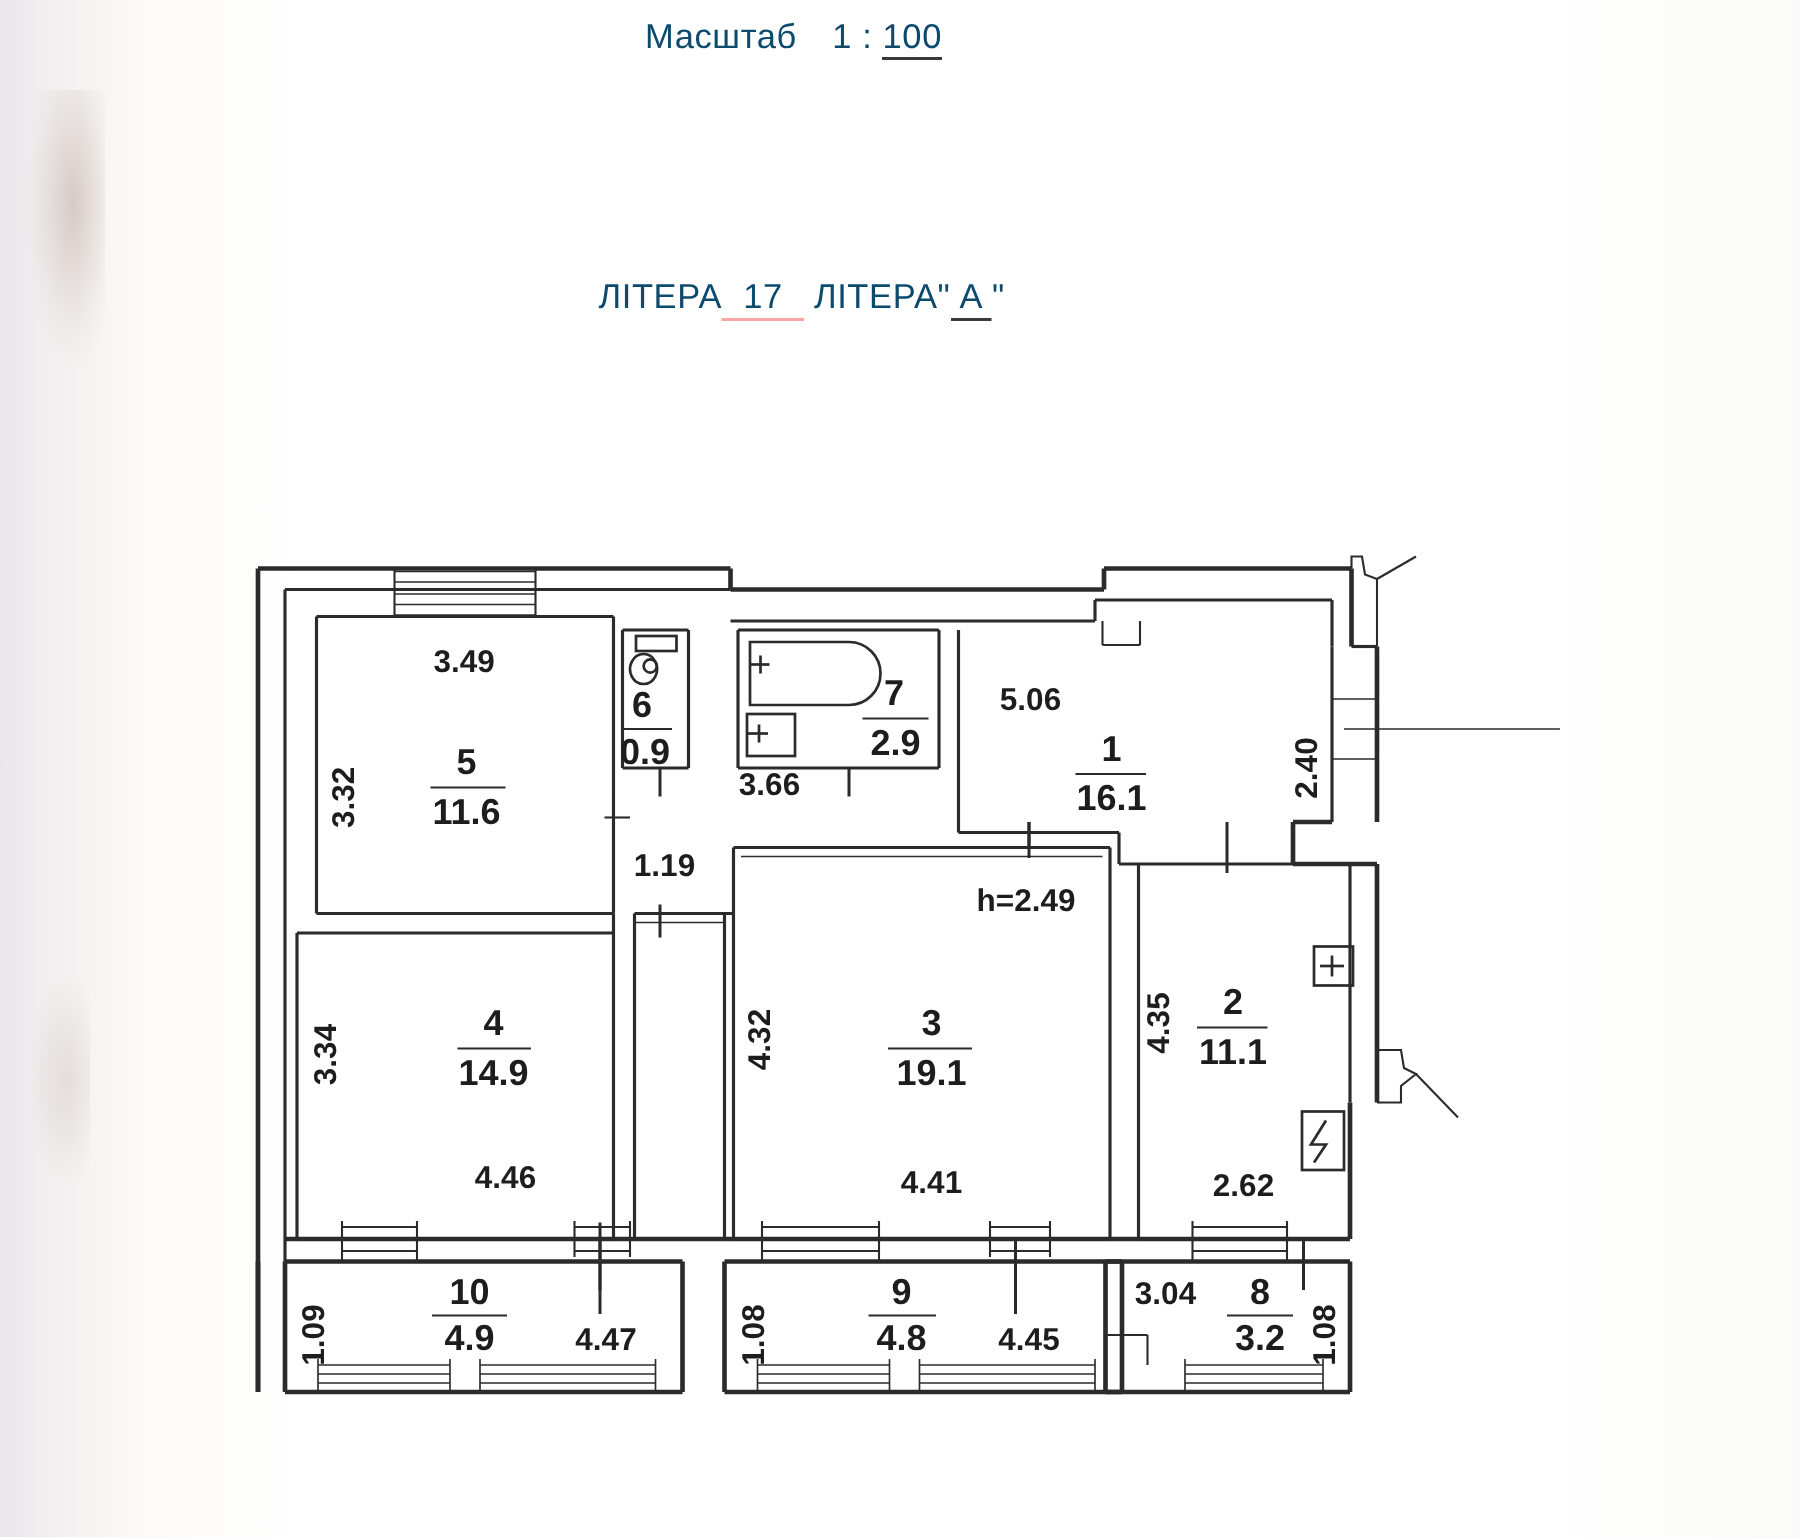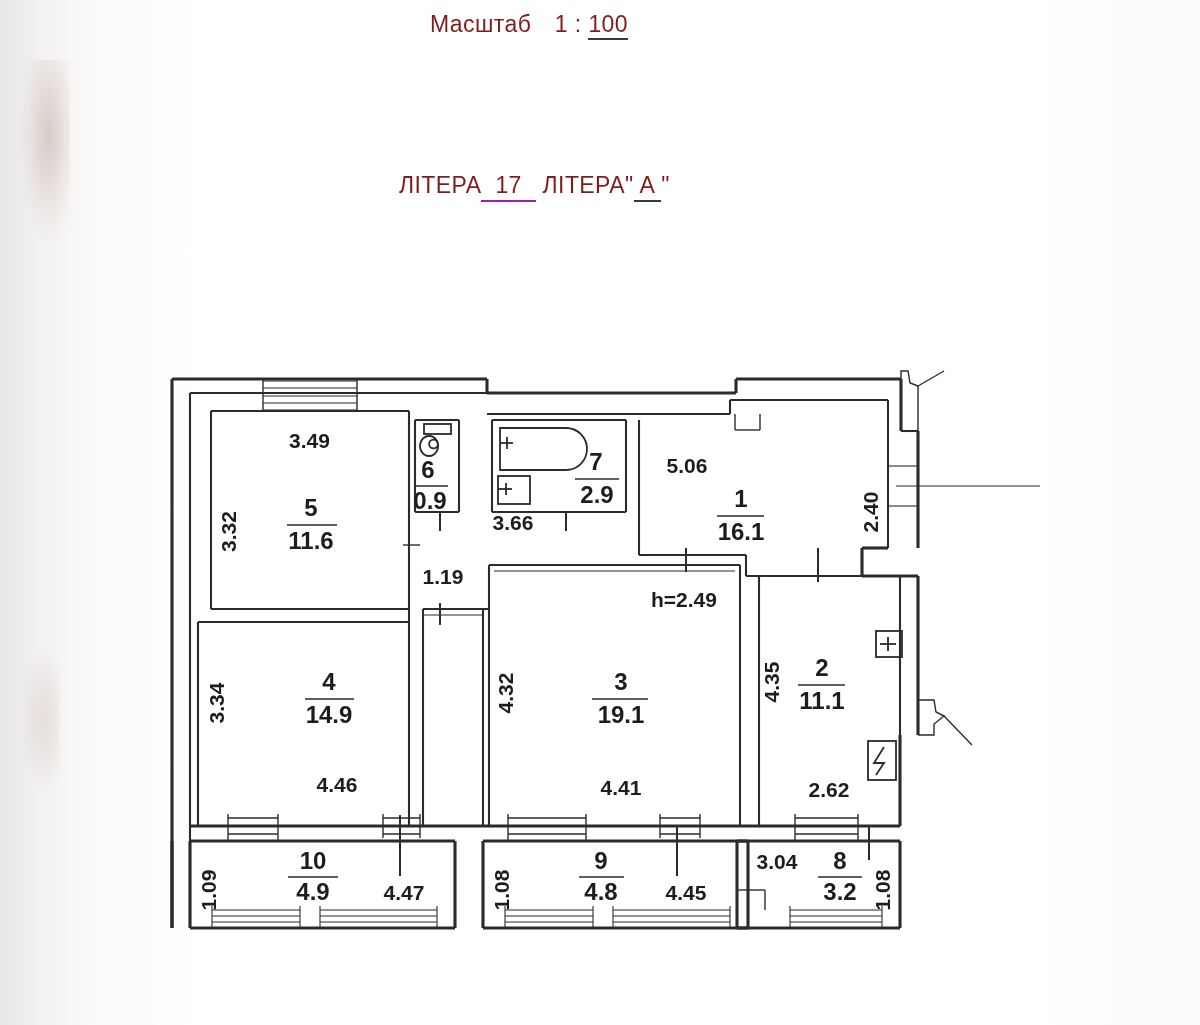--- a/index.html
+++ b/index.html
@@ -33,21 +33,21 @@
   }
   #paper-smudge2 {
     position: absolute;
     left: 0; top: 620px;
     width: 60px; height: 200px;
     background: radial-gradient(ellipse 60% 50% at 75% 50%, rgba(160,130,115,0.18) 0%, rgba(255,255,255,0) 72%);
     pointer-events: none;
   }
   .hdr {
     position: absolute;
-    color: #7f1d1d;
+    color: #0c4a6e;
     white-space: nowrap;
     font-family: "Liberation Sans", sans-serif;
     text-align: right;
   }
   #scale-line {
     left: 430px; top: 11px;
     font-size: 23px;
     letter-spacing: 0.4px;
   }
   #scale-line .u { border-bottom: 2px solid #3a3a3a; padding-bottom: 1px; }
@@ -56,22 +56,23 @@
     font-size: 23px;
     letter-spacing: 0.4px;
   }
   #floor-line .blank {
     display: inline-block;
     border-bottom: 2px solid #3a3a3a;
     padding: 0 6px 1px 6px;
   }
   #floor-line .blankwide {
     display: inline-block;
-    border-bottom: 2px solid #a21caf;
+    border-bottom: 2px solid #fca5a5;
     padding: 0 14px 1px 14px;
+    margin-top: 12px;
   }
   svg#plan {
     position: absolute;
     left: 0; top: 0;
   }
   svg#plan text {
     font-family: "Liberation Sans", sans-serif;
     fill: #1d1d1d;
     font-weight: bold;
   }

